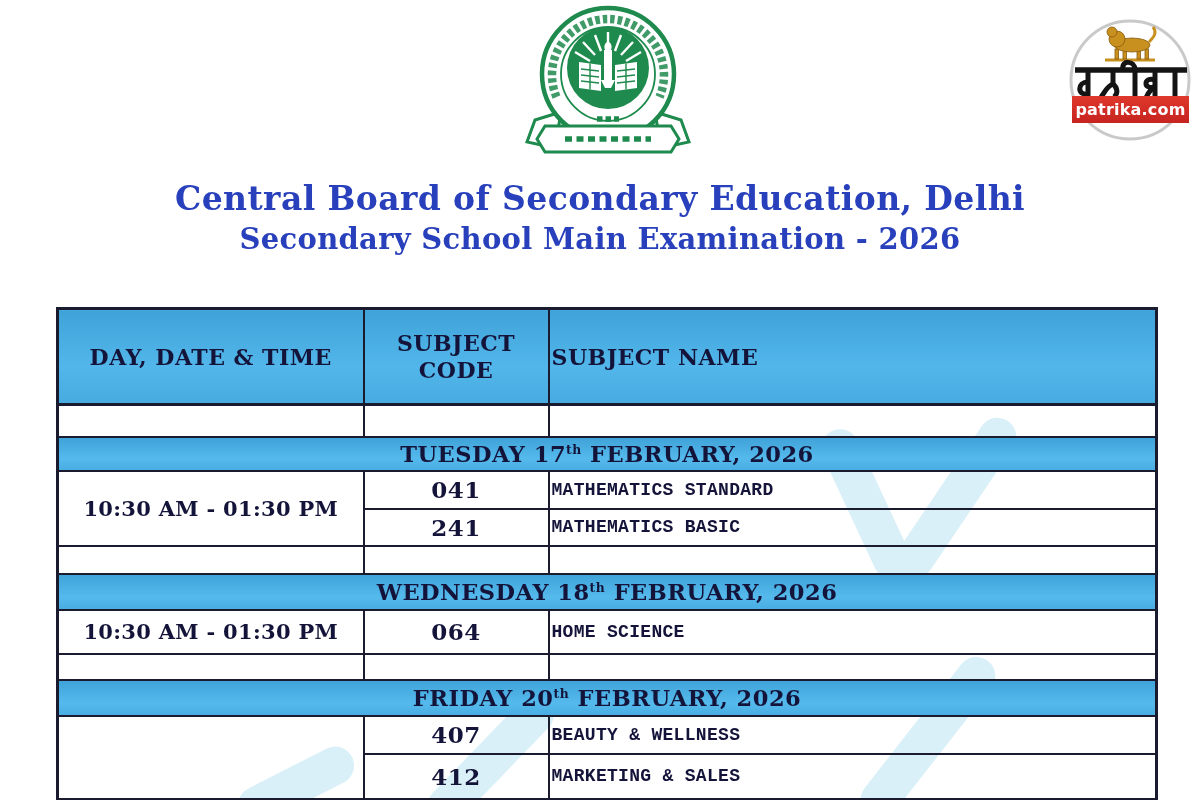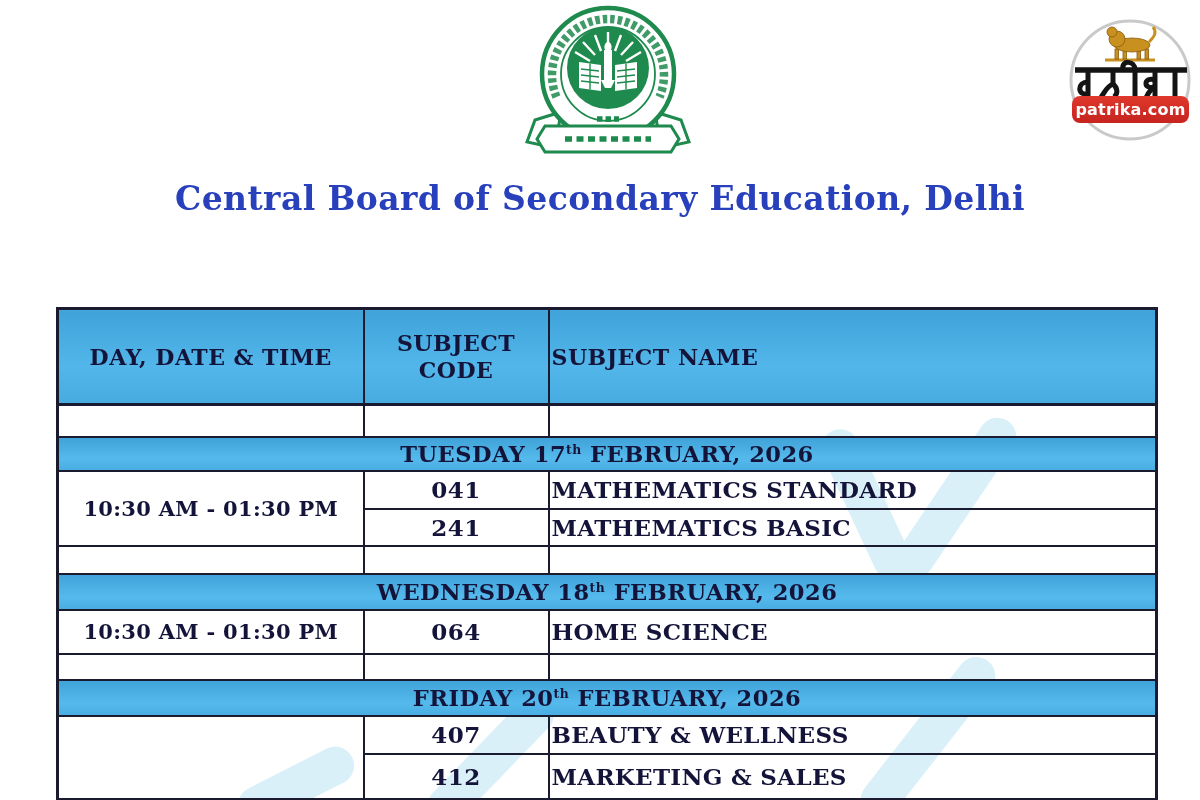--- a/index.html
+++ b/index.html
@@ -93,27 +93,27 @@
   tr.r-band sup { font-size: 0.55em; vertical-align: super; }
 
   tr.r-sub1 { height: 38px; }
   tr.r-sub2 { height: 37px; }
   tr.r-subw { height: 44px; }
   tr.r-subf1 { height: 38px; }
   tr.r-subf2 { height: 46px; }
 
   td.cell-time { text-align: center; font-size: 21px; letter-spacing: 0.3px; }
   td.cell-code { text-align: center; font-size: 23px; letter-spacing: 0.5px; }
-  td.cell-name { text-align: left; padding-left: 13px; font-size: 23px; letter-spacing: 0.3px; }
+  td.cell-name { text-align: left; padding-left: 13px; font-size: 18px; letter-spacing: 0.3px; font-family: Liberation Mono, monospace; }
 
   
   .patrika-band-text {
     position: absolute; left: 9px; top: 78px; width: 117px; height: 27px;
     background: linear-gradient(180deg, #e0382c, #c6241f);
-    border-radius: 8px;
+    border-radius: 0;
     color: #ffffff;
     font-family: "DejaVu Sans", "Liberation Sans", sans-serif;
     font-weight: 700; font-size: 16px;
     text-align: center; line-height: 27px;
     letter-spacing: 0.2px;
   }
 </style>
 </head>
 <body>
 
@@ -208,20 +208,21 @@
         <path d="M92 62 C81 58 79 72 92 69"></path>
         <path d="M92 69 C86 72 85 76 83 80"></path>
         <line x1="112" y1="52" x2="112" y2="80"></line>
       </g>
     </svg>
     <div class="patrika-band-text">patrika.com</div>
   </div>
 
   <div class="heading-block">
     <h1>Central Board of Secondary Education, Delhi</h1>
+    <h2>Secondary School Main Examination - 2026</h2>
   </div>
 
   <table class="timetable">
     <colgroup>
         <col class="c1">
         <col class="c2">
         <col class="c3">
       </colgroup>
 
     <tbody>

